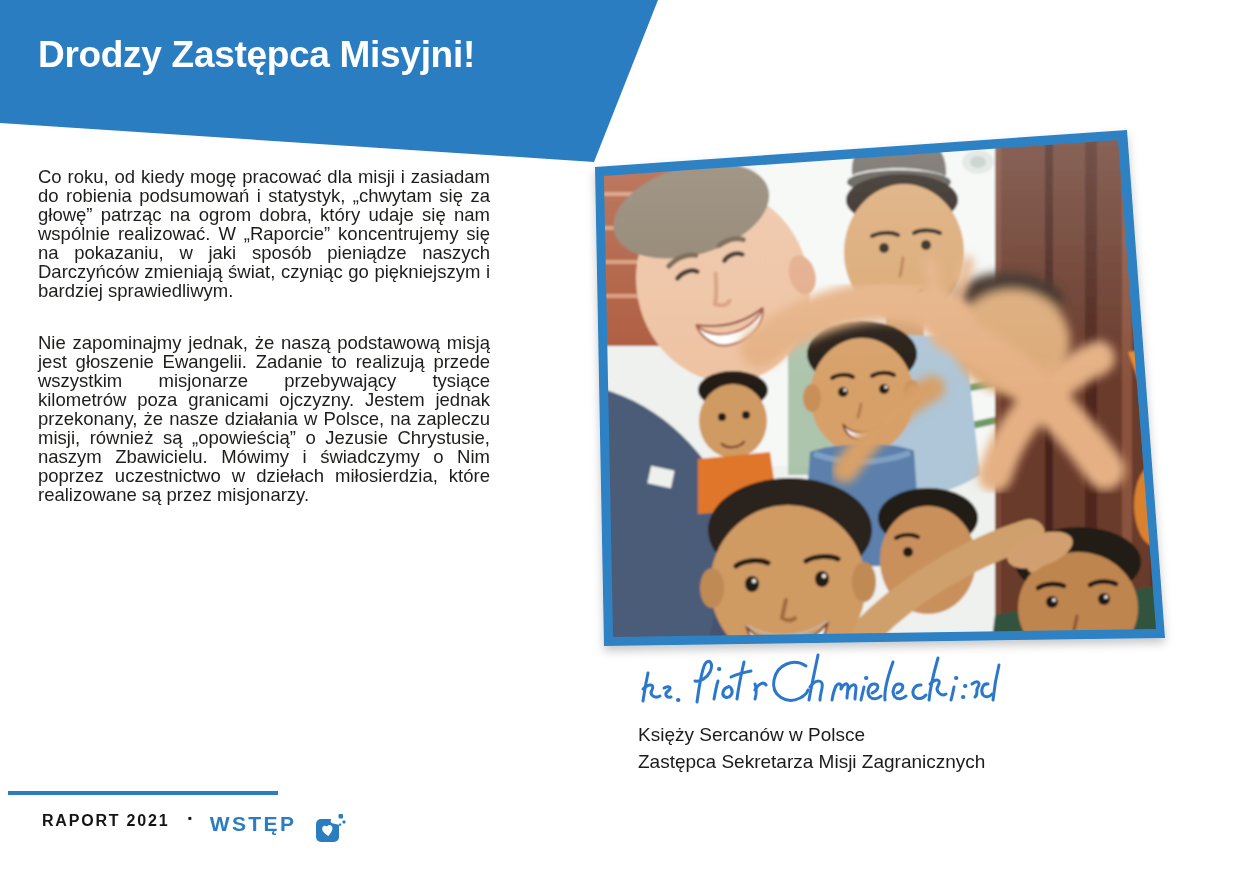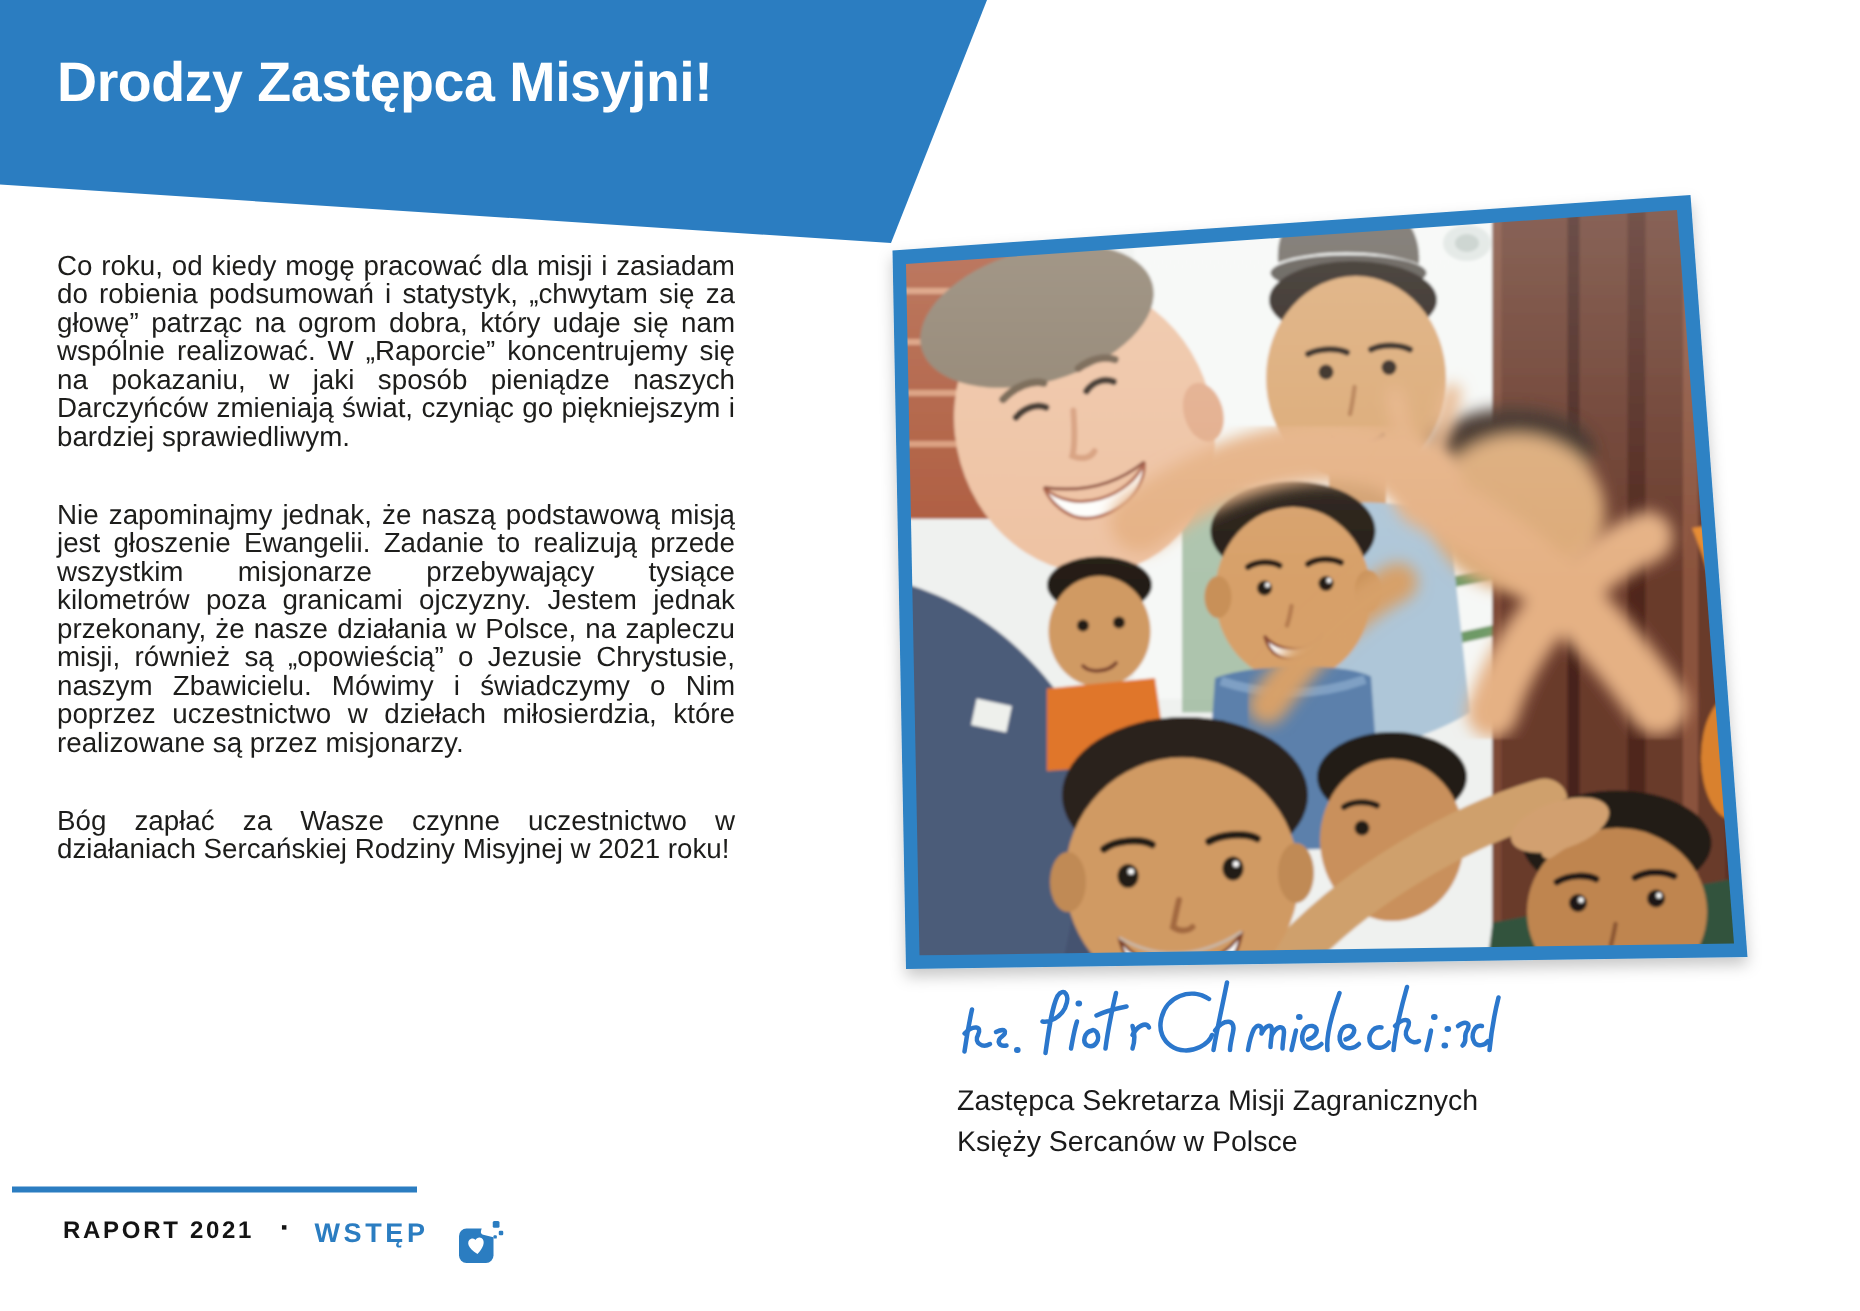--- a/index.html
+++ b/index.html
@@ -28,36 +28,35 @@
   
   .caption{
     position:absolute;left:638px;top:721px;
     font-size:19px;line-height:27px;color:#1b1b1b;
   }
   
   .footer-rule{position:absolute;left:8px;top:791px;width:270px;height:4px;background:#2b7dc1;}
   .footer-row{position:absolute;left:42px;top:812px;display:flex;align-items:flex-start;gap:18px;height:34px;}
   .report-label{font-weight:700;font-size:16px;letter-spacing:1.8px;color:#141414;text-transform:uppercase;}
   .separator{font-size:12px;color:#141414;line-height:1;}
-  .section-label{font-weight:700;font-size:18px;letter-spacing:2.4px;color:#2b7dc1;text-transform:uppercase;}
+  .section-label{font-weight:700;font-size:21px;letter-spacing:2.4px;color:#2b7dc1;text-transform:uppercase;}
   .logo{display:inline-block;width:32px;height:32px;}
 </style>
 </head>
 <body>
 
 <div class="page">
 
   <header class="banner">
     <h1>Drodzy Zastępca Misyjni!</h1>
   </header>
 
   <main class="article">
     <p>Co roku, od kiedy mogę pracować dla misji i zasiadam do robienia podsumowań i statystyk, „chwytam się za głowę” patrząc na ogrom dobra, który udaje się nam wspólnie realizować. W „Raporcie” koncentrujemy się na pokazaniu, w jaki sposób pieniądze naszych Darczyńców zmieniają świat, czyniąc go piękniejszym i bardziej sprawiedliwym.</p>
     <p>Nie zapominajmy jednak, że naszą podstawową misją jest głoszenie Ewangelii. Zadanie to realizują przede wszystkim misjonarze przebywający tysiące kilometrów poza granicami ojczyzny. Jestem jednak przekonany, że nasze działania w Polsce, na zapleczu misji, również są „opowieścią” o Jezusie Chrystusie, naszym Zbawicielu. Mówimy i świadczymy o Nim poprzez uczestnictwo w dziełach miłosierdzia, które realizowane są przez misjonarzy.</p>
-    <p>Bóg zapłać za Wasze czynne uczestnictwo w działaniach Sercańskiej Rodziny Misyjnej w 2021 roku!</p>
   </main>
 
   <svg class="photo-layer" viewBox="0 0 1240 874" width="1240" height="874" aria-hidden="true">
     <defs>
       <clipPath id="photoClip">
         <polygon points="604,176 1118,140 1156,629 613,637"></polygon>
       </clipPath>
       <filter id="frameShadow" x="-8%" y="-8%" width="116%" height="116%">
         <feDropShadow dx="0" dy="5" stdDeviation="5" flood-color="#000000" flood-opacity="0.22"></feDropShadow>
       </filter>
@@ -265,22 +264,22 @@
         <path d="M956,678 L956.4,678" stroke-width="4"></path>
       <path d="M965,686 L965.4,686" stroke-width="4"></path>
         <path d="M963,697 L963.4,697" stroke-width="4"></path>
       <path d="M972,684 C977,680 981,682 978,687 C975,691 979,694 975,697"></path>
       <path d="M988,684 C983,683 980,690 983,695 C985,698 990,697 992,694"></path>
       <path d="M999,665 C996,677 994,690 993,700"></path>
     </g>
   </svg>
 
   <div class="caption">
+    <div>Księży Sercanów w Polsce</div>
     <div>Zastępca Sekretarza Misji Zagranicznych</div>
-    <div>Księży Sercanów w Polsce</div>
   </div>
 
   <div class="footer-rule"></div>
   <footer class="footer-row">
     <span class="report-label">RAPORT 2021</span>
     <span class="separator">▪</span>
     <span class="section-label">WSTĘP</span>
     <span class="logo">
       <svg viewBox="0 0 32 32" width="32" height="32" aria-hidden="true">
         <rect x="2" y="7" width="23" height="23" rx="5" fill="#2b7dc1"></rect>

